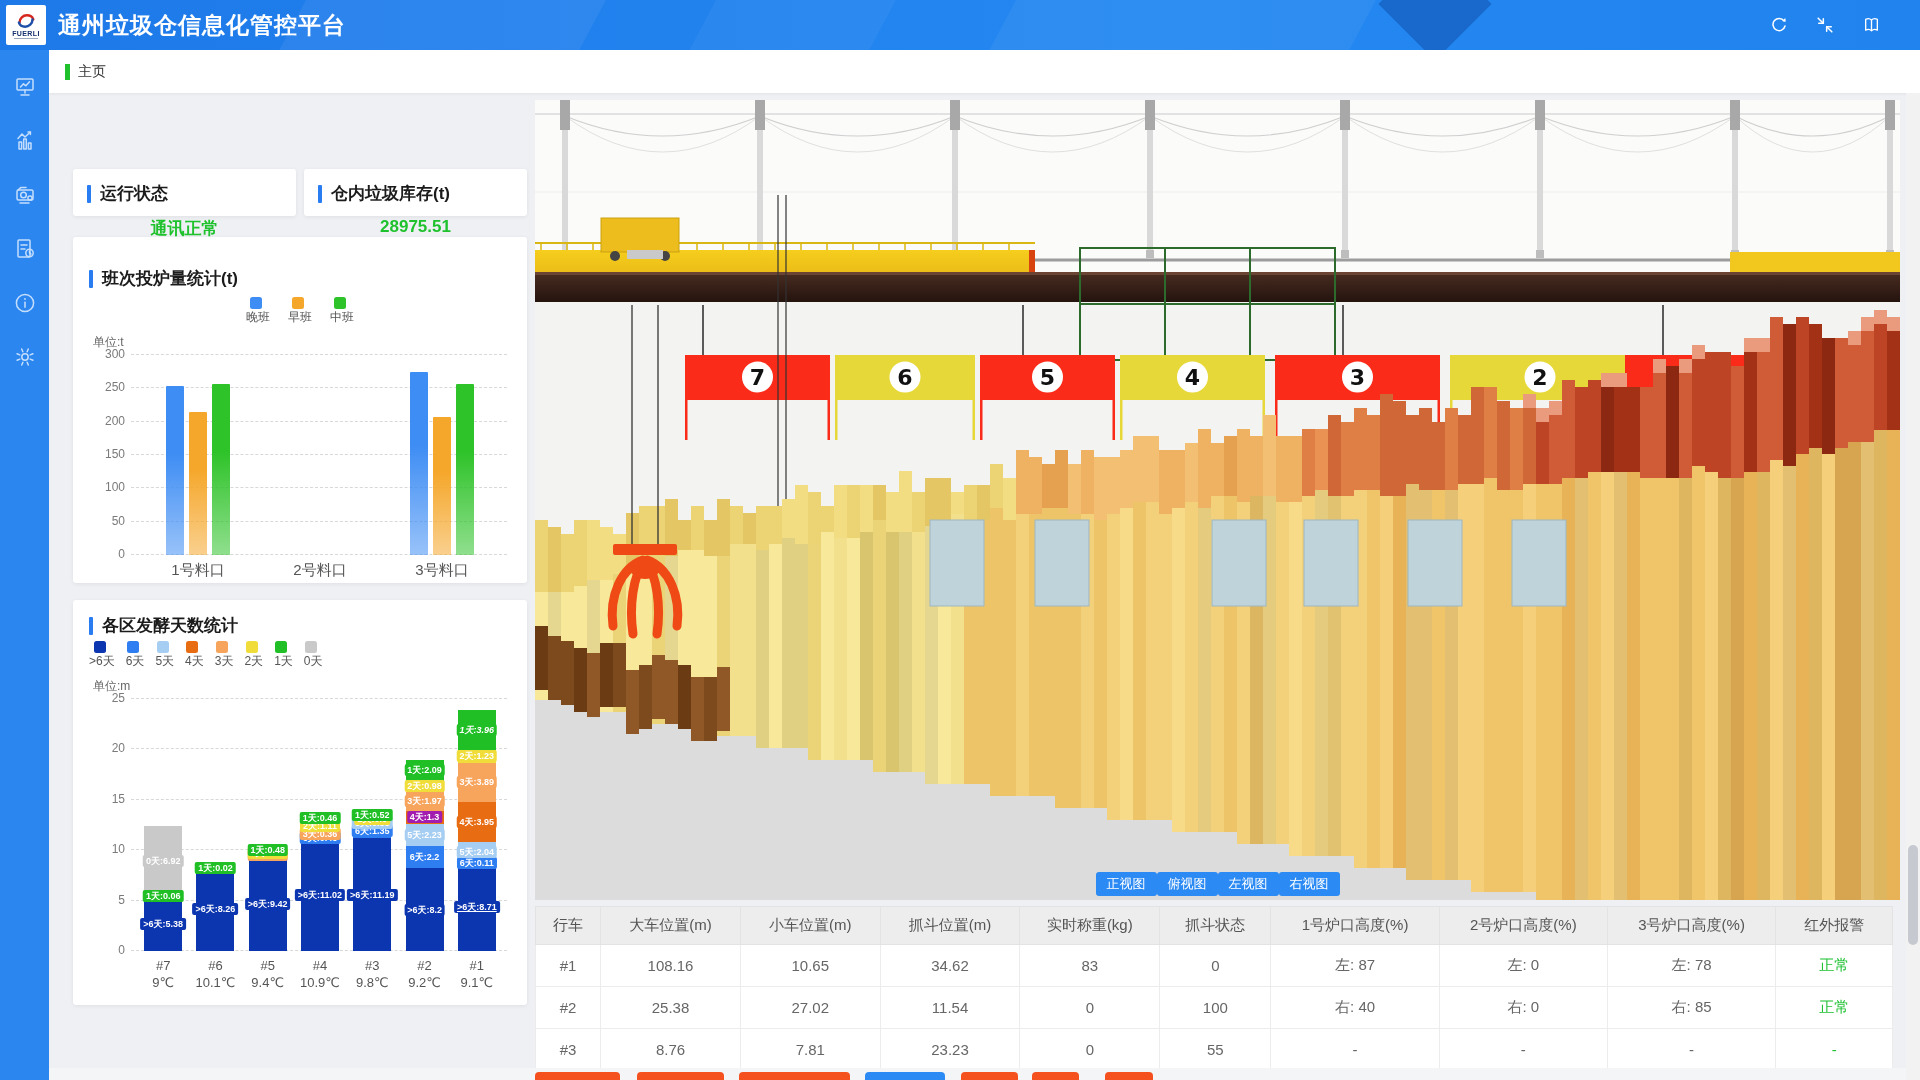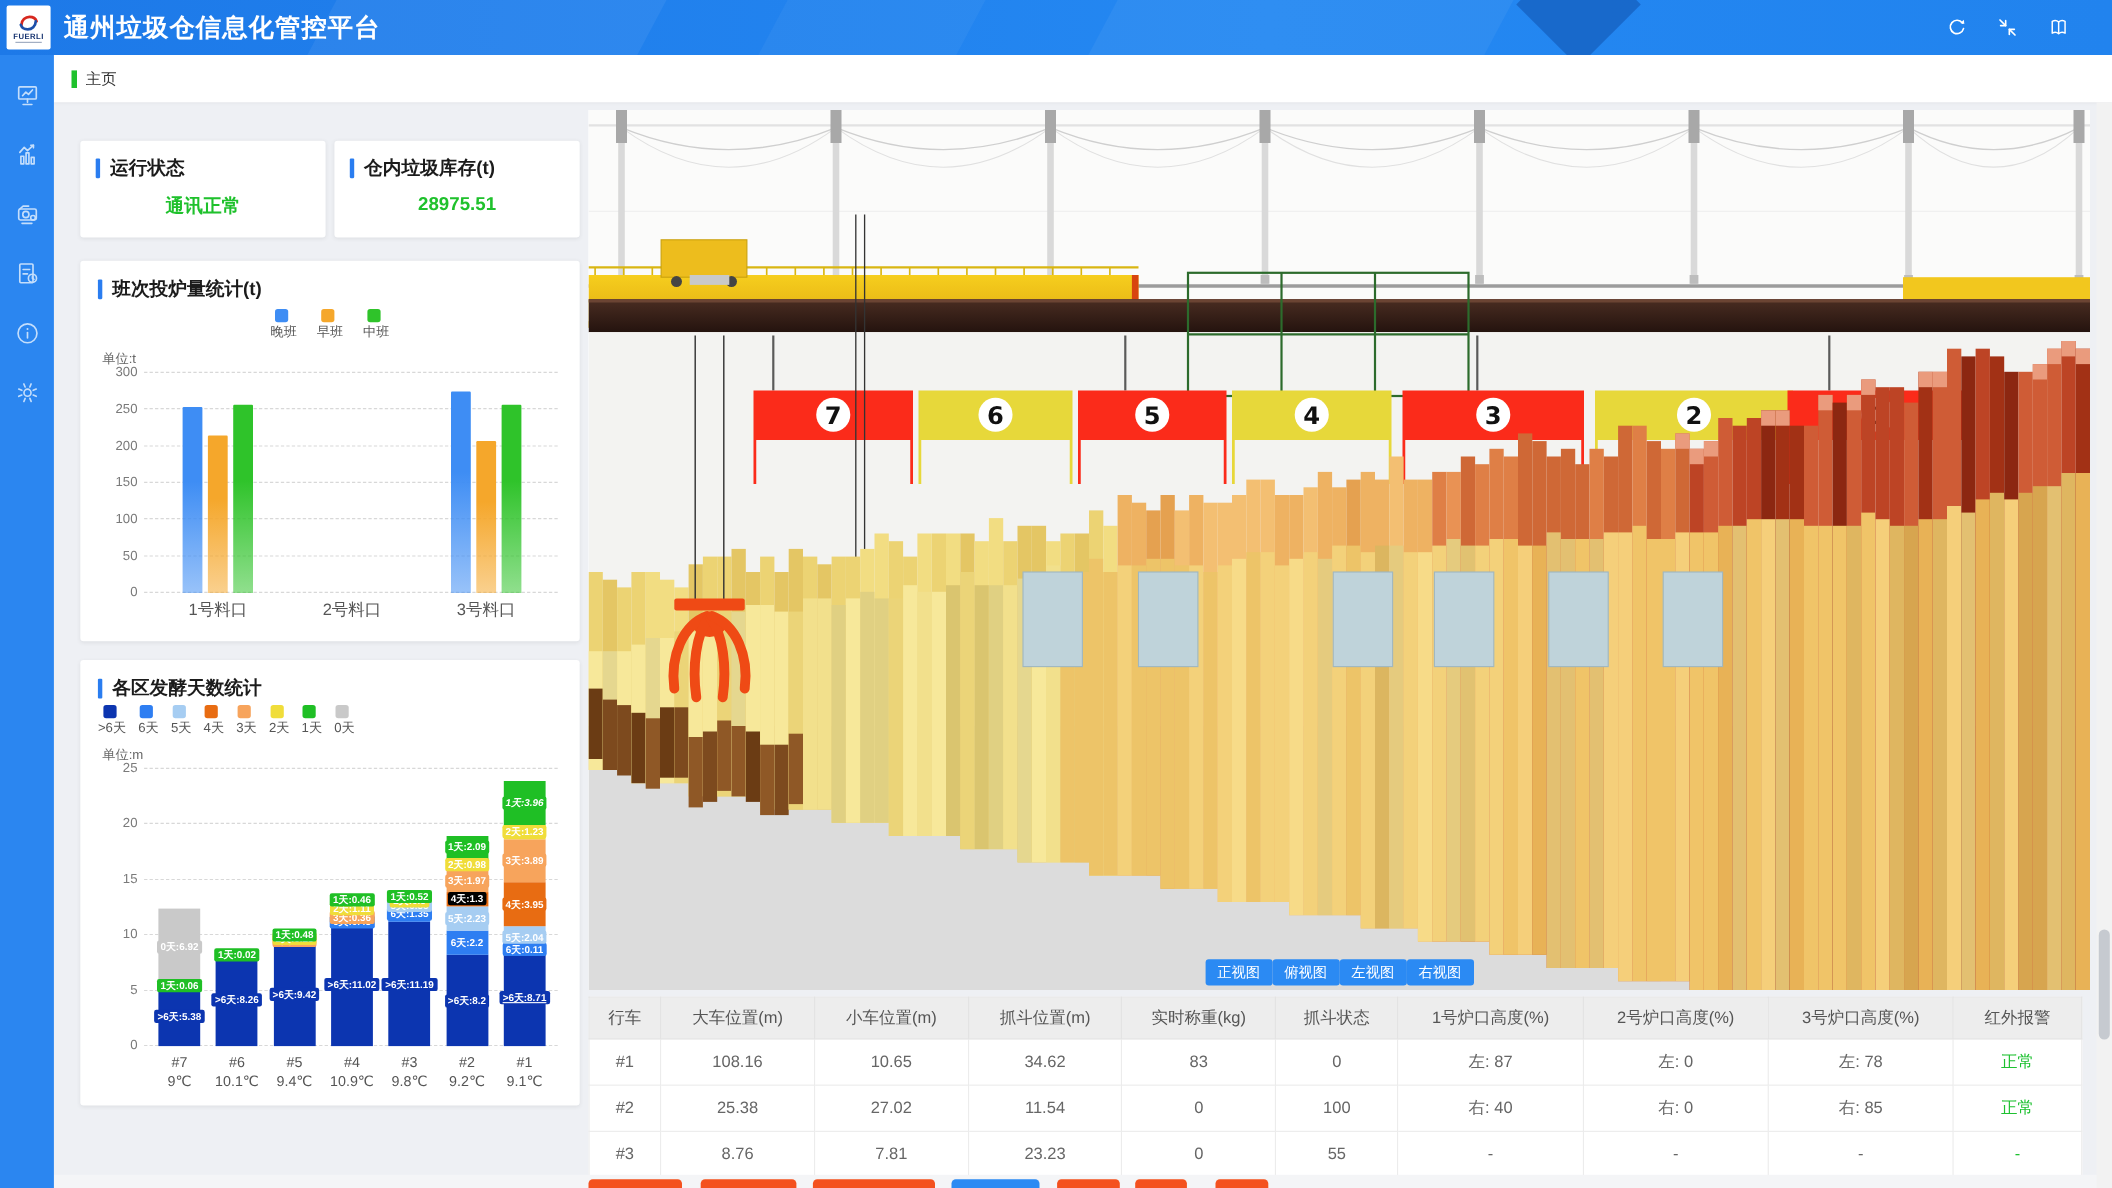--- a/index.html
+++ b/index.html
@@ -33,26 +33,26 @@
   
   .breadcrumb { position:absolute; left:49px; top:50px; width:1871px; height:43px; background:#fff;
     box-shadow:0 1px 3px rgba(0,0,0,.06); display:flex; align-items:center; padding-left:16px; gap:8px; z-index:10; }
   .bc-mark { width:5px; height:16px; background:#1fc12c; }
   .bc-text { font-size:14px; color:#333; cursor:pointer; }
 
   
   .left-col { position:absolute; left:73px; top:128px; width:454px; }
   .card { background:#fff; border-radius:3px; box-shadow:0 1px 4px rgba(0,0,0,.07); }
   .status-row { display:flex; gap:8px; height:88px; }
-  .status-card { flex:1; padding:13px 14px; }
+  .status-card { flex:1; padding:13px 14px;margin-top:41px; }
   .card-title { display:flex; align-items:center; gap:9px; font-size:17px; font-weight:bold; color:#1b1b1b; }
   .tmark { width:4px; height:18px; background:#2a7df0; border-radius:1px; flex:0 0 4px; }
   .status-value { text-align:center; margin-top:12px; font-size:17px; font-weight:bold; color:#1fc12c; }
 
-  .chart-card1 { margin-top:21px; height:346px; padding:14px 16px; }
+  .chart-card1 { margin-top:21px; height:346px; padding:30px 16px; }
   .chart-card2 { margin-top:17px; height:405px; padding:14px 16px; }
   .legend { display:flex; align-items:center; margin:7px 0 0; font-size:12px; color:#555; }
   .legend.center { justify-content:center; gap:18px; }
   .legend.left { justify-content:flex-start; gap:11px; margin-top:4px; }
   .legend .li { display:flex; align-items:center;flex-direction:column; }
   .sw { width:12px; height:12px; border-radius:2.5px; display:inline-block; margin-right:4px; }
   .unit { font-size:12px; color:#666; margin:8px 0 4px 4px; }
   .plot { position:relative; }
   .gridline { position:absolute; left:42px; right:4px; border-top:1px dashed #d8d8d8; }
   .ylab { position:absolute; left:0; width:36px; text-align:right; font-size:12px; color:#7a7a7a; transform:translateY(6px); }
@@ -402,21 +402,21 @@
                 <div class="seg" style="height: 82.656px; background: rgb(12, 53, 176);">
                   <span class="seg-label" style="background: rgb(12, 53, 176);">&gt;6天:8.2</span>
                 </div>
                 <div class="seg" style="height: 22.176px; background: rgb(46, 126, 242);">
                   <span class="seg-label" style="background: rgb(46, 126, 242);">6天:2.2</span>
                 </div>
                 <div class="seg" style="height: 22.4784px; background: rgb(166, 205, 242);">
                   <span class="seg-label" style="background: rgb(166, 205, 242);">5天:2.23</span>
                 </div>
                 <div class="seg" style="height: 13.104px; background: rgb(232, 108, 18);">
-                  <span class="seg-label" style="background: #000000;">4天:1.3</span>
+                  <span class="seg-label" style="background: #a21caf;">4天:1.3</span>
                 </div>
                 <div class="seg" style="height: 19.8576px; background: rgb(247, 164, 92);">
                   <span class="seg-label" style="background: rgb(247, 164, 92);">3天:1.97</span>
                 </div>
                 <div class="seg" style="height: 9.8784px; background: rgb(240, 221, 58);">
                   <span class="seg-label" style="background: rgb(240, 221, 58);">2天:0.98</span>
                 </div>
                 <div class="seg" style="height: 21.0672px; background: rgb(31, 191, 37);">
                   <span class="seg-label" style="background: rgb(31, 191, 37);">1天:2.09</span>
                 </div>

